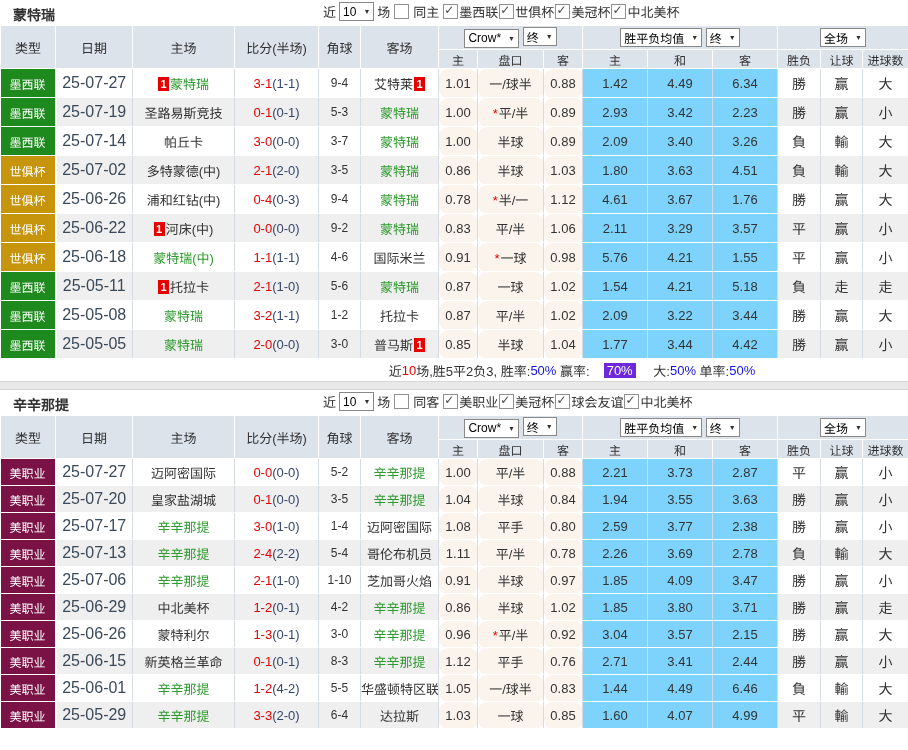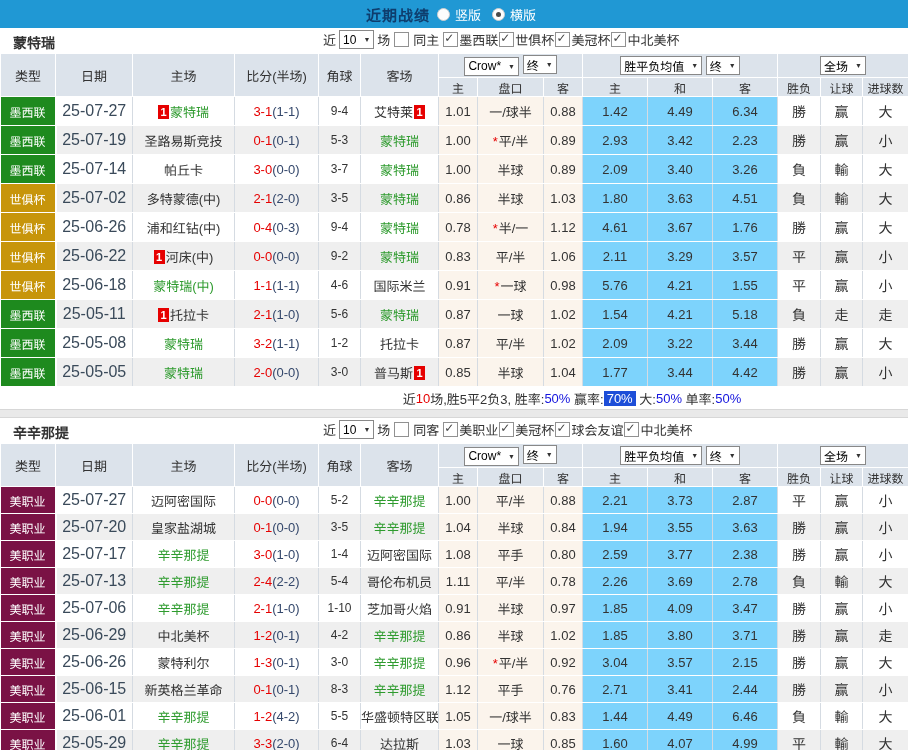--- a/index.html
+++ b/index.html
@@ -28,50 +28,43 @@
   .grid td{border-right:1px solid #d5dbe2;border-bottom:1px solid #fff;text-align:center;padding:0;font-size:13px;color:#333;overflow:hidden;white-space:nowrap;}
   .rows-tall tbody tr{height:29px;}
   .rows-short tbody tr{height:27px;}
   td.league{color:#fff;font-size:12px;border-right:2px solid #fff;}
   td.date{font-size:16px;color:#3a4a5a;}
   .tname{font-size:13px;color:#333;}
   .tname.green{color:#2e9b2e;}
   .ft{color:#e60000;}
   .ht{color:#33476b;}
   td.corner{font-size:12px;}
-  .g-odds{background:#fbf4ec;color:#253c5a;font-size:12px;}
+  .g-odds{background:#fbf4ec;color:#253c5a;font-size:12px;border-radius:9px;}
   .g-avg{background:#7dd3fc;color:#253c5a;font-size:12px;}
   tr.even .g-plain{background:#efefef;}
   td.res{font-size:14px;}
   .c-red{color:#e60000;}
   .c-green{color:#009900;}
   .c-blue{color:#1a1ae0;}
   .c-dark{color:#333;}
   .card{display:inline-block;background:#e60000;color:#fff;font-size:11px;line-height:14px;width:11px;height:14px;text-align:center;vertical-align:1px;font-weight:bold;}
   td.home .card{margin-right:1px;}
   td.away .card{margin-left:1px;}
   .star{color:#e60000;margin-right:1px;}
   
   .summary{height:22px;display:flex;align-items:center;justify-content:center;font-size:13px;transform:translateX(118px);}
   .summary span{white-space:pre;}
-  .summary .c-badge{background:#1d4ed8;color:#fff;padding:0 3px;margin:0 0;}
+  .summary .c-badge{background:#6d28d9;color:#fff;padding:0 3px;margin:0 14px;}
   .summary .c-blue{color:#1414dd;}
   .divider{height:7px;background:#e9e9e9;border-top:1px solid #d7d7d7;border-bottom:1px solid #d7d7d7;}
 </style>
 </head>
 <body>
 
 <div id="app">
-  <div class="titlebar">
-    <span class="title">近期战绩</span>
-    <span class="radio"></span>
-    <span class="radio-label">竖版</span>
-    <span class="radio checked"></span>
-    <span class="radio-label">横版</span>
-  </div>
   <div id="sections">
   <div class="section">
     <div class="section-header">
       <span class="team-name">蒙特瑞</span>
       <span class="filters">
         <span class="f-label near-label">近</span>
         <span class="sel count-sel">
               <span class="sel-txt count-val">10</span>
               <span class="caret">▼</span>
             </span>

